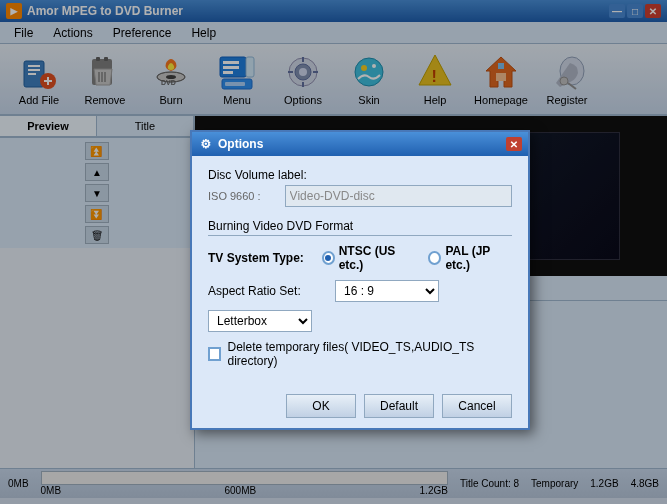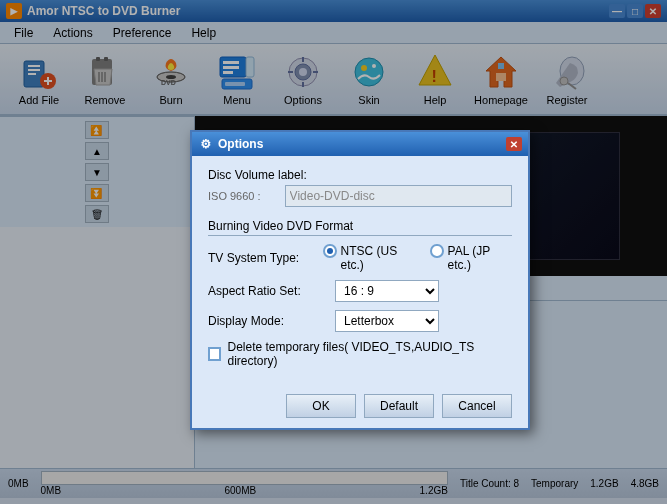--- a/index.html
+++ b/index.html
@@ -335,23 +335,25 @@
       border-bottom: 1px solid #90a8c0;
       margin-bottom: 8px;
       padding-bottom: 2px;
     }
 
     .radio-row {
       display: flex;
       align-items: center;
       margin-bottom: 8px;
       gap: 12px;
+      font-weight: bold;
     }
     .radio-option {
       display: flex;
+      align-items: center;
       gap: 4px;
       font-size: 12px;
     }
     .radio-circle {
       width: 14px; height: 14px;
       border-radius: 50%;
       border: 2px solid #70a0d0;
       display: flex; align-items: center; justify-content: center;
       background: white;
       cursor: pointer;
@@ -411,21 +413,21 @@
       display: flex;
       align-items: center;
       justify-content: center;
     }
   </style>
 </head>
 <body>
 
 <div class="title-bar">
   <span class="title-bar-icon">▶</span>
-  <span>Amor NTSC to DVD Burner</span>
+  <span>Amor MPEG to DVD Burner</span>
   <div class="title-bar-controls">
     <div class="title-btn min">—</div>
     <div class="title-btn max">□</div>
     <div class="title-btn close">✕</div>
   </div>
 </div>
 
 <div class="menu-bar">
   <div class="menu-item">File</div>
   <div class="menu-item">Actions</div>
@@ -551,20 +553,24 @@
         <line x1="20" y1="30" x2="28" y2="36" stroke="#909090" stroke-width="2"></line>
       </svg>
     </div>
     <span class="tool-label">Register</span>
   </div>
 </div>
 
 <div class="main-area" style="position:relative;">
 
   <div class="left-panel">
+    <div class="left-panel-header">
+      <div class="panel-tab active">Preview</div>
+      <div class="panel-tab">Title</div>
+    </div>
 
     <div style="display:flex;flex-direction:column;align-items:center;padding:4px;gap:3px;background:#d8e8f8;border-top:1px solid #a0b8d0;">
       <div class="nav-arrow" style="width:24px;height:18px;background:#c8d8e8;border:1px solid #a0b0c0;display:flex;align-items:center;justify-content:center;font-size:10px;cursor:pointer;">⏫</div>
       <div class="nav-arrow" style="width:24px;height:18px;background:#c8d8e8;border:1px solid #a0b0c0;display:flex;align-items:center;justify-content:center;font-size:10px;cursor:pointer;">▲</div>
       <div class="nav-arrow" style="width:24px;height:18px;background:#c8d8e8;border:1px solid #a0b0c0;display:flex;align-items:center;justify-content:center;font-size:10px;cursor:pointer;">▼</div>
       <div class="nav-arrow" style="width:24px;height:18px;background:#c8d8e8;border:1px solid #a0b0c0;display:flex;align-items:center;justify-content:center;font-size:10px;cursor:pointer;">⏬</div>
       <div class="nav-arrow" style="width:24px;height:18px;background:#c8d8e8;border:1px solid #a0b0c0;display:flex;align-items:center;justify-content:center;font-size:10px;cursor:pointer;">🗑</div>
     </div>
   </div>
 
@@ -647,21 +653,20 @@
 
       <div class="select-row">
         <span class="select-label">Aspect Ratio Set:</span>
         <select class="select-input">
           <option>16 : 9</option>
           <option>4 : 3</option>
         </select>
       </div>
 
       <div class="select-row">
-        <span class="select-label">Display Mode:</span>
         <select class="select-input">
           <option>Letterbox</option>
           <option>Pan &amp; Scan</option>
         </select>
       </div>
 
       <div class="checkbox-row">
         <div class="checkbox-box"></div>
         <span class="checkbox-label">Delete temporary files( VIDEO_TS,AUDIO_TS directory)</span>
       </div>

